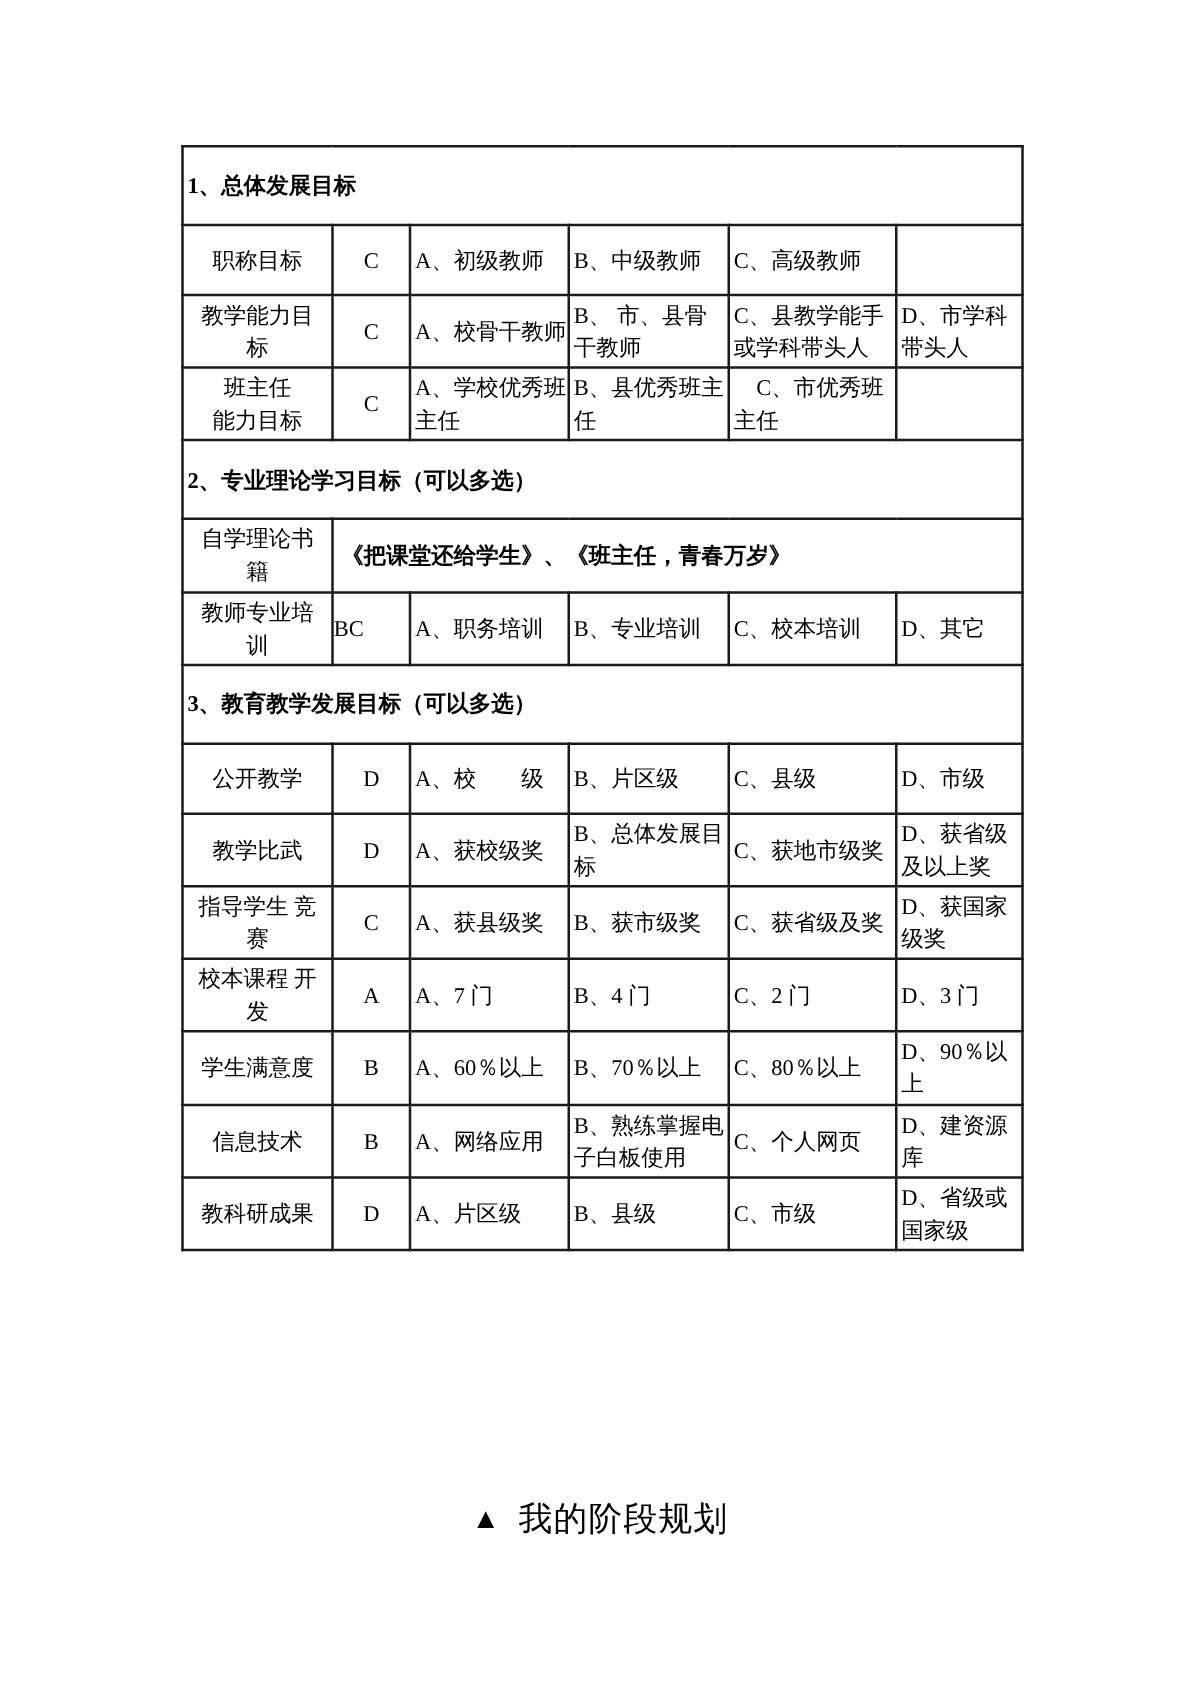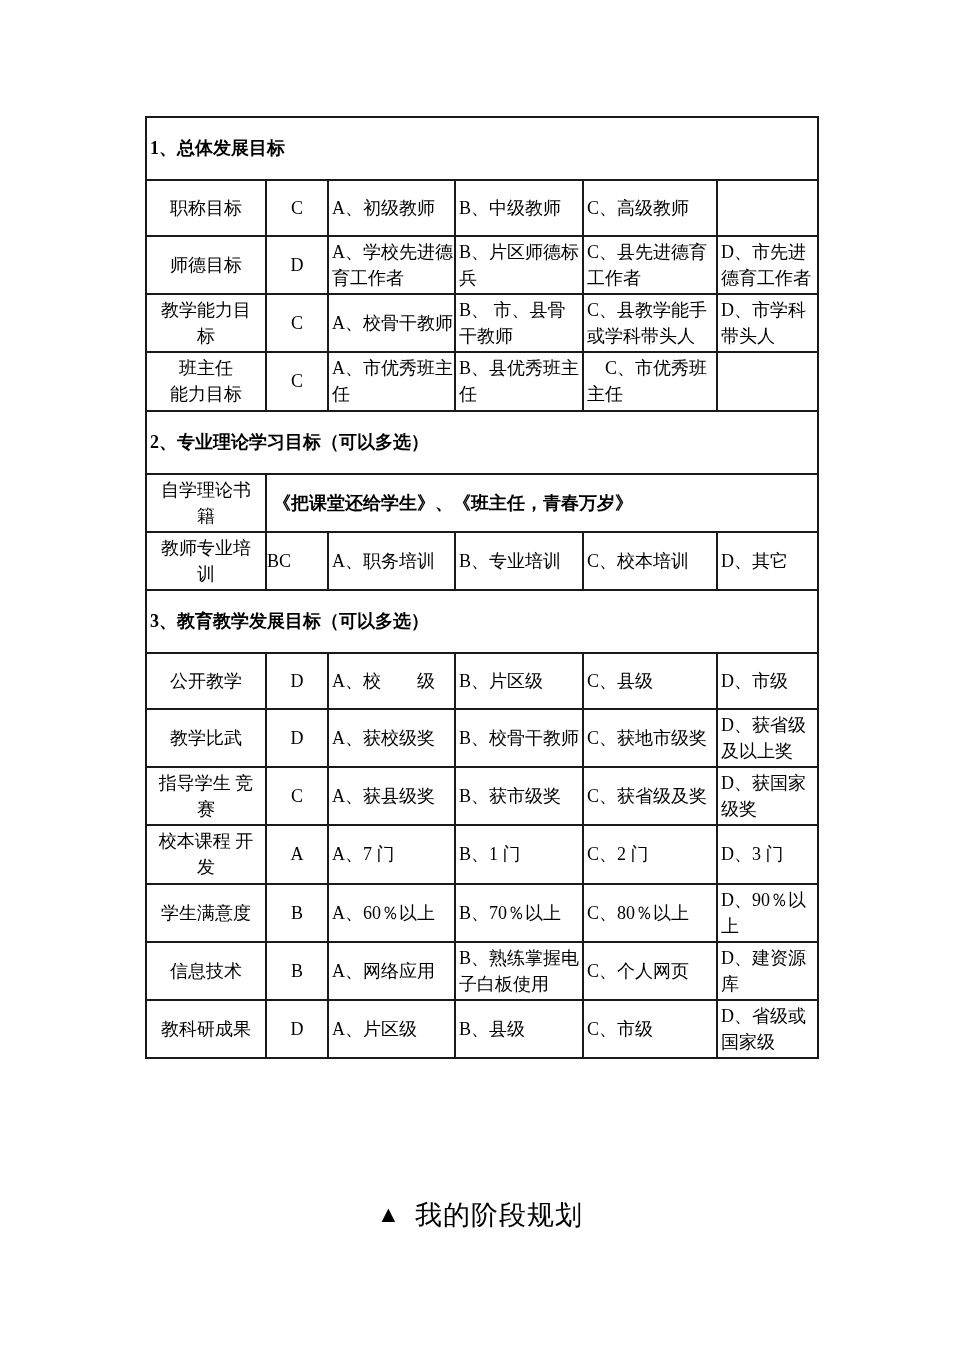--- a/index.html
+++ b/index.html
@@ -98,41 +98,33 @@
         </tr>
         <tr class="data-row">
           <td class="label-cell">职称目标</td>
           <td class="answer-cell">C</td>
           <td class="option-cell">A、初级教师</td>
           <td class="option-cell">B、中级教师</td>
           <td class="option-cell">C、高级教师</td>
           <td class="option-cell"></td>
         </tr>
         <tr class="data-row">
-          <td class="label-cell">师德目标</td>
-          <td class="answer-cell">D</td>
-          <td class="option-cell">A、学校先进德育工作者</td>
-          <td class="option-cell">B、片区师德标兵</td>
-          <td class="option-cell">C、县先进德育工作者</td>
-          <td class="option-cell">D、市先进德育工作者</td>
-        </tr>
-        <tr class="data-row">
           <td class="label-cell">教学能力目
 标</td>
           <td class="answer-cell">C</td>
           <td class="option-cell">A、校骨干教师</td>
           <td class="option-cell">B、 市、县骨干教师</td>
           <td class="option-cell">C、县教学能手或学科带头人</td>
           <td class="option-cell">D、市学科带头人</td>
         </tr>
         <tr class="data-row">
           <td class="label-cell">班主任
 能力目标</td>
           <td class="answer-cell">C</td>
-          <td class="option-cell">A、市优秀班主任</td>
+          <td class="option-cell">A、学校优秀班主任</td>
           <td class="option-cell">B、县优秀班主任</td>
           <td class="option-cell">　C、市优秀班主任</td>
           <td class="option-cell"></td>
         </tr>
         <tr>
           <td colspan="6" class="section-cell">2、专业理论学习目标（可以多选）</td>
         </tr>
         <tr class="data-row">
           <td class="label-cell">自学理论书
 籍</td>
@@ -155,39 +147,39 @@
           <td class="answer-cell">D</td>
           <td class="option-cell">A、校　　级</td>
           <td class="option-cell">B、片区级</td>
           <td class="option-cell">C、县级</td>
           <td class="option-cell">D、市级</td>
         </tr>
         <tr class="data-row">
           <td class="label-cell">教学比武</td>
           <td class="answer-cell">D</td>
           <td class="option-cell">A、获校级奖</td>
-          <td class="option-cell">B、校骨干教师</td>
+          <td class="option-cell">B、总体发展目标</td>
           <td class="option-cell">C、获地市级奖</td>
           <td class="option-cell">D、获省级及以上奖</td>
         </tr>
         <tr class="data-row">
           <td class="label-cell">指导学生 竞
 赛</td>
           <td class="answer-cell">C</td>
           <td class="option-cell">A、获县级奖</td>
           <td class="option-cell">B、获市级奖</td>
           <td class="option-cell">C、获省级及奖</td>
           <td class="option-cell">D、获国家级奖</td>
         </tr>
         <tr class="data-row">
           <td class="label-cell">校本课程 开
 发</td>
           <td class="answer-cell">A</td>
           <td class="option-cell">A、7 门</td>
-          <td class="option-cell">B、1 门</td>
+          <td class="option-cell">B、4 门</td>
           <td class="option-cell">C、2 门</td>
           <td class="option-cell">D、3 门</td>
         </tr>
         <tr class="data-row">
           <td class="label-cell">学生满意度</td>
           <td class="answer-cell">B</td>
           <td class="option-cell">A、60％以上</td>
           <td class="option-cell">B、70％以上</td>
           <td class="option-cell">C、80％以上</td>
           <td class="option-cell">D、90％以上</td>

